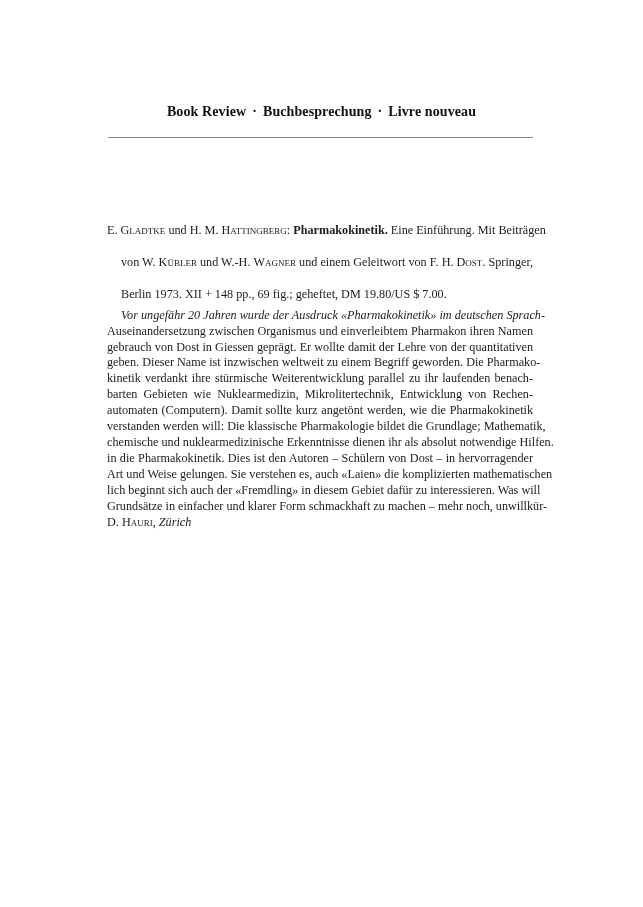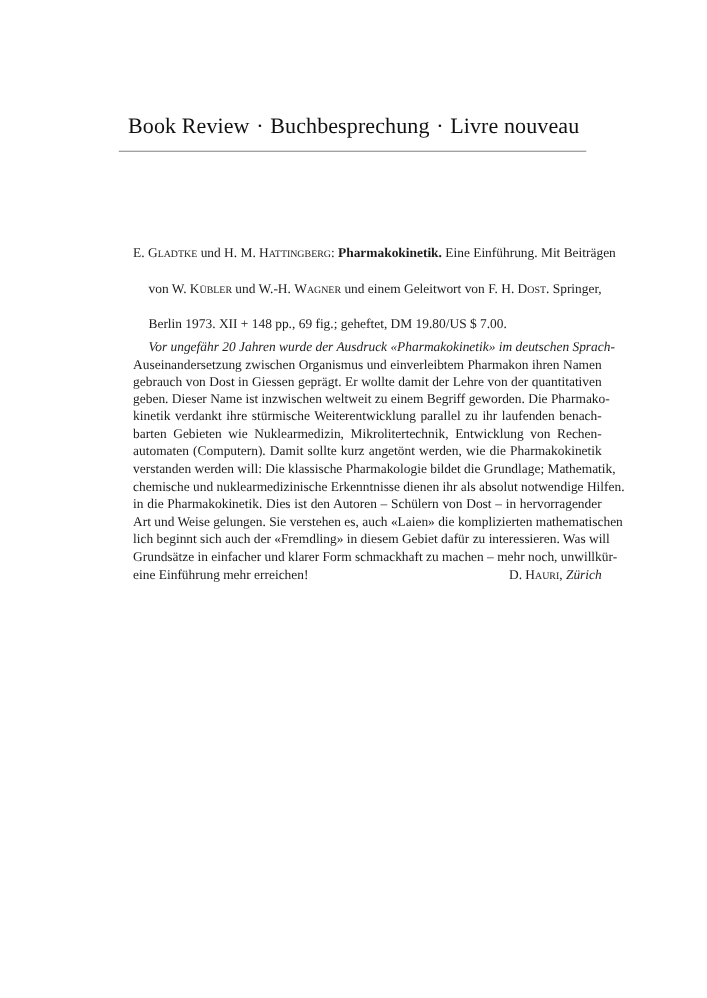--- a/index.html
+++ b/index.html
@@ -16,41 +16,41 @@
       color: #1a1a1a;
     }
     .page-header {
       position: absolute;
       left: 0;
       top: 104px;
       width: 643px;
       text-align: center;
     }
     .page-title {
-      font-weight: normal;
-      font-size: 20px;
+      font-weight: bold;
+      font-size: 14px;
       letter-spacing: 0.1px;
       color: #111;
       white-space: nowrap;
     }
     .page-title .sep {
       display: inline-block;
       margin: 0 6px;
     }
     .header-rule {
       position: absolute;
       left: 108px;
       top: 137px;
       width: 425px;
       height: 0;
       border-top: 1px solid #8a8a8a;
     }
     .review {
       position: absolute;
-      left: 121px;
+      left: 107px;
       top: 223px;
       width: 426px;
       font-size: 12.2px;
       line-height: 15.9px;
       color: #1c1c1c;
     }
     .citation {
       padding-left: 14px;
       text-indent: -14px;
       text-align: justify;
@@ -122,17 +122,16 @@
     <span class="line">kinetik verdankt ihre stürmische Weiterentwicklung parallel zu ihr laufenden benach-</span>
     <span class="line">barten Gebieten wie Nuklearmedizin, Mikrolitertechnik, Entwicklung von Rechen-</span>
     <span class="line">automaten (Computern). Damit sollte kurz angetönt werden, wie die Pharmakokinetik</span>
     <span class="line">verstanden werden will: Die klassische Pharmakologie bildet die Grundlage; Mathematik,</span>
     <span class="line">chemische und nuklearmedizinische Erkenntnisse dienen ihr als absolut notwendige Hilfen.</span>
     <span class="line">in die Pharmakokinetik. Dies ist den Autoren – Schülern von Dost – in hervorragender</span>
     <span class="line">Art und Weise gelungen. Sie verstehen es, auch «Laien» die komplizierten mathematischen</span>
     <span class="line">lich beginnt sich auch der «Fremdling» in diesem Gebiet dafür zu interessieren. Was will</span>
     <span class="line">Grundsätze in einfacher und klarer Form schmackhaft zu machen – mehr noch, unwillkür-</span>
     <div class="signature-line">
-      <span>eine Einführung mehr erreichen!</span>
       <span><span class="reviewer-name">D. Hauri</span><span>, </span><span class="reviewer-place">Zürich</span></span>
     </div>
   </div>
 </article>
 
 </body></html>

